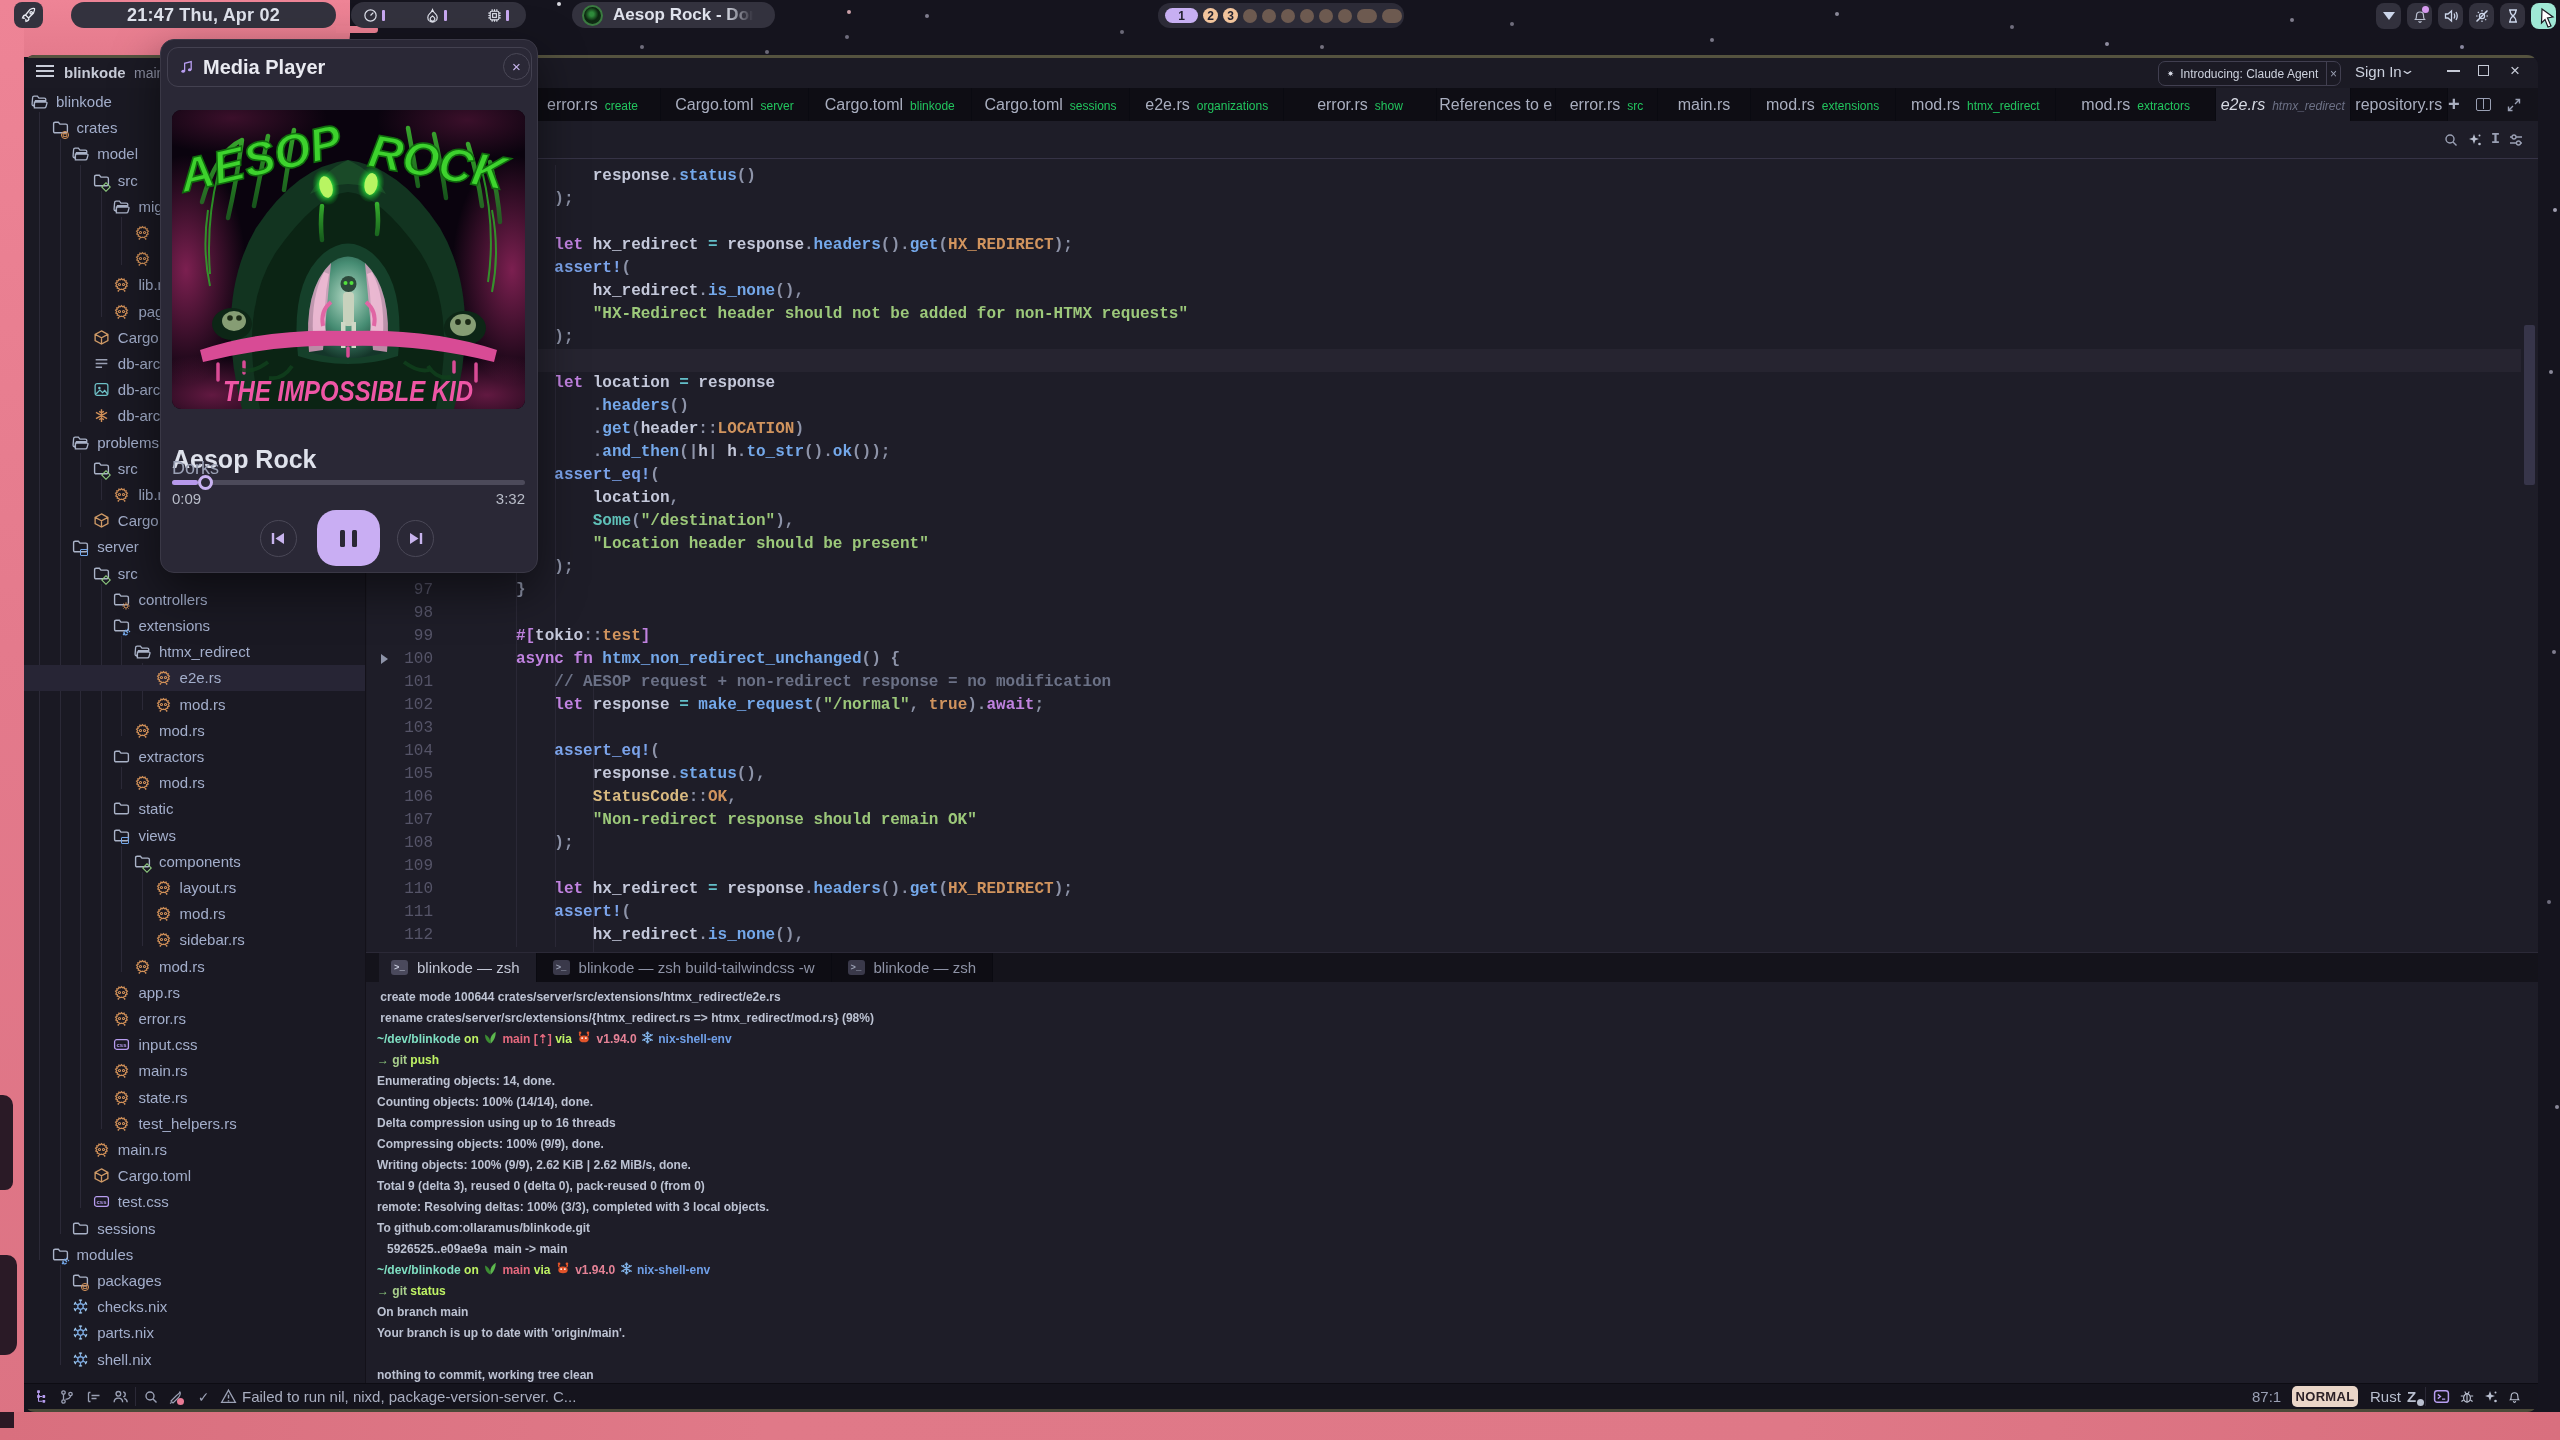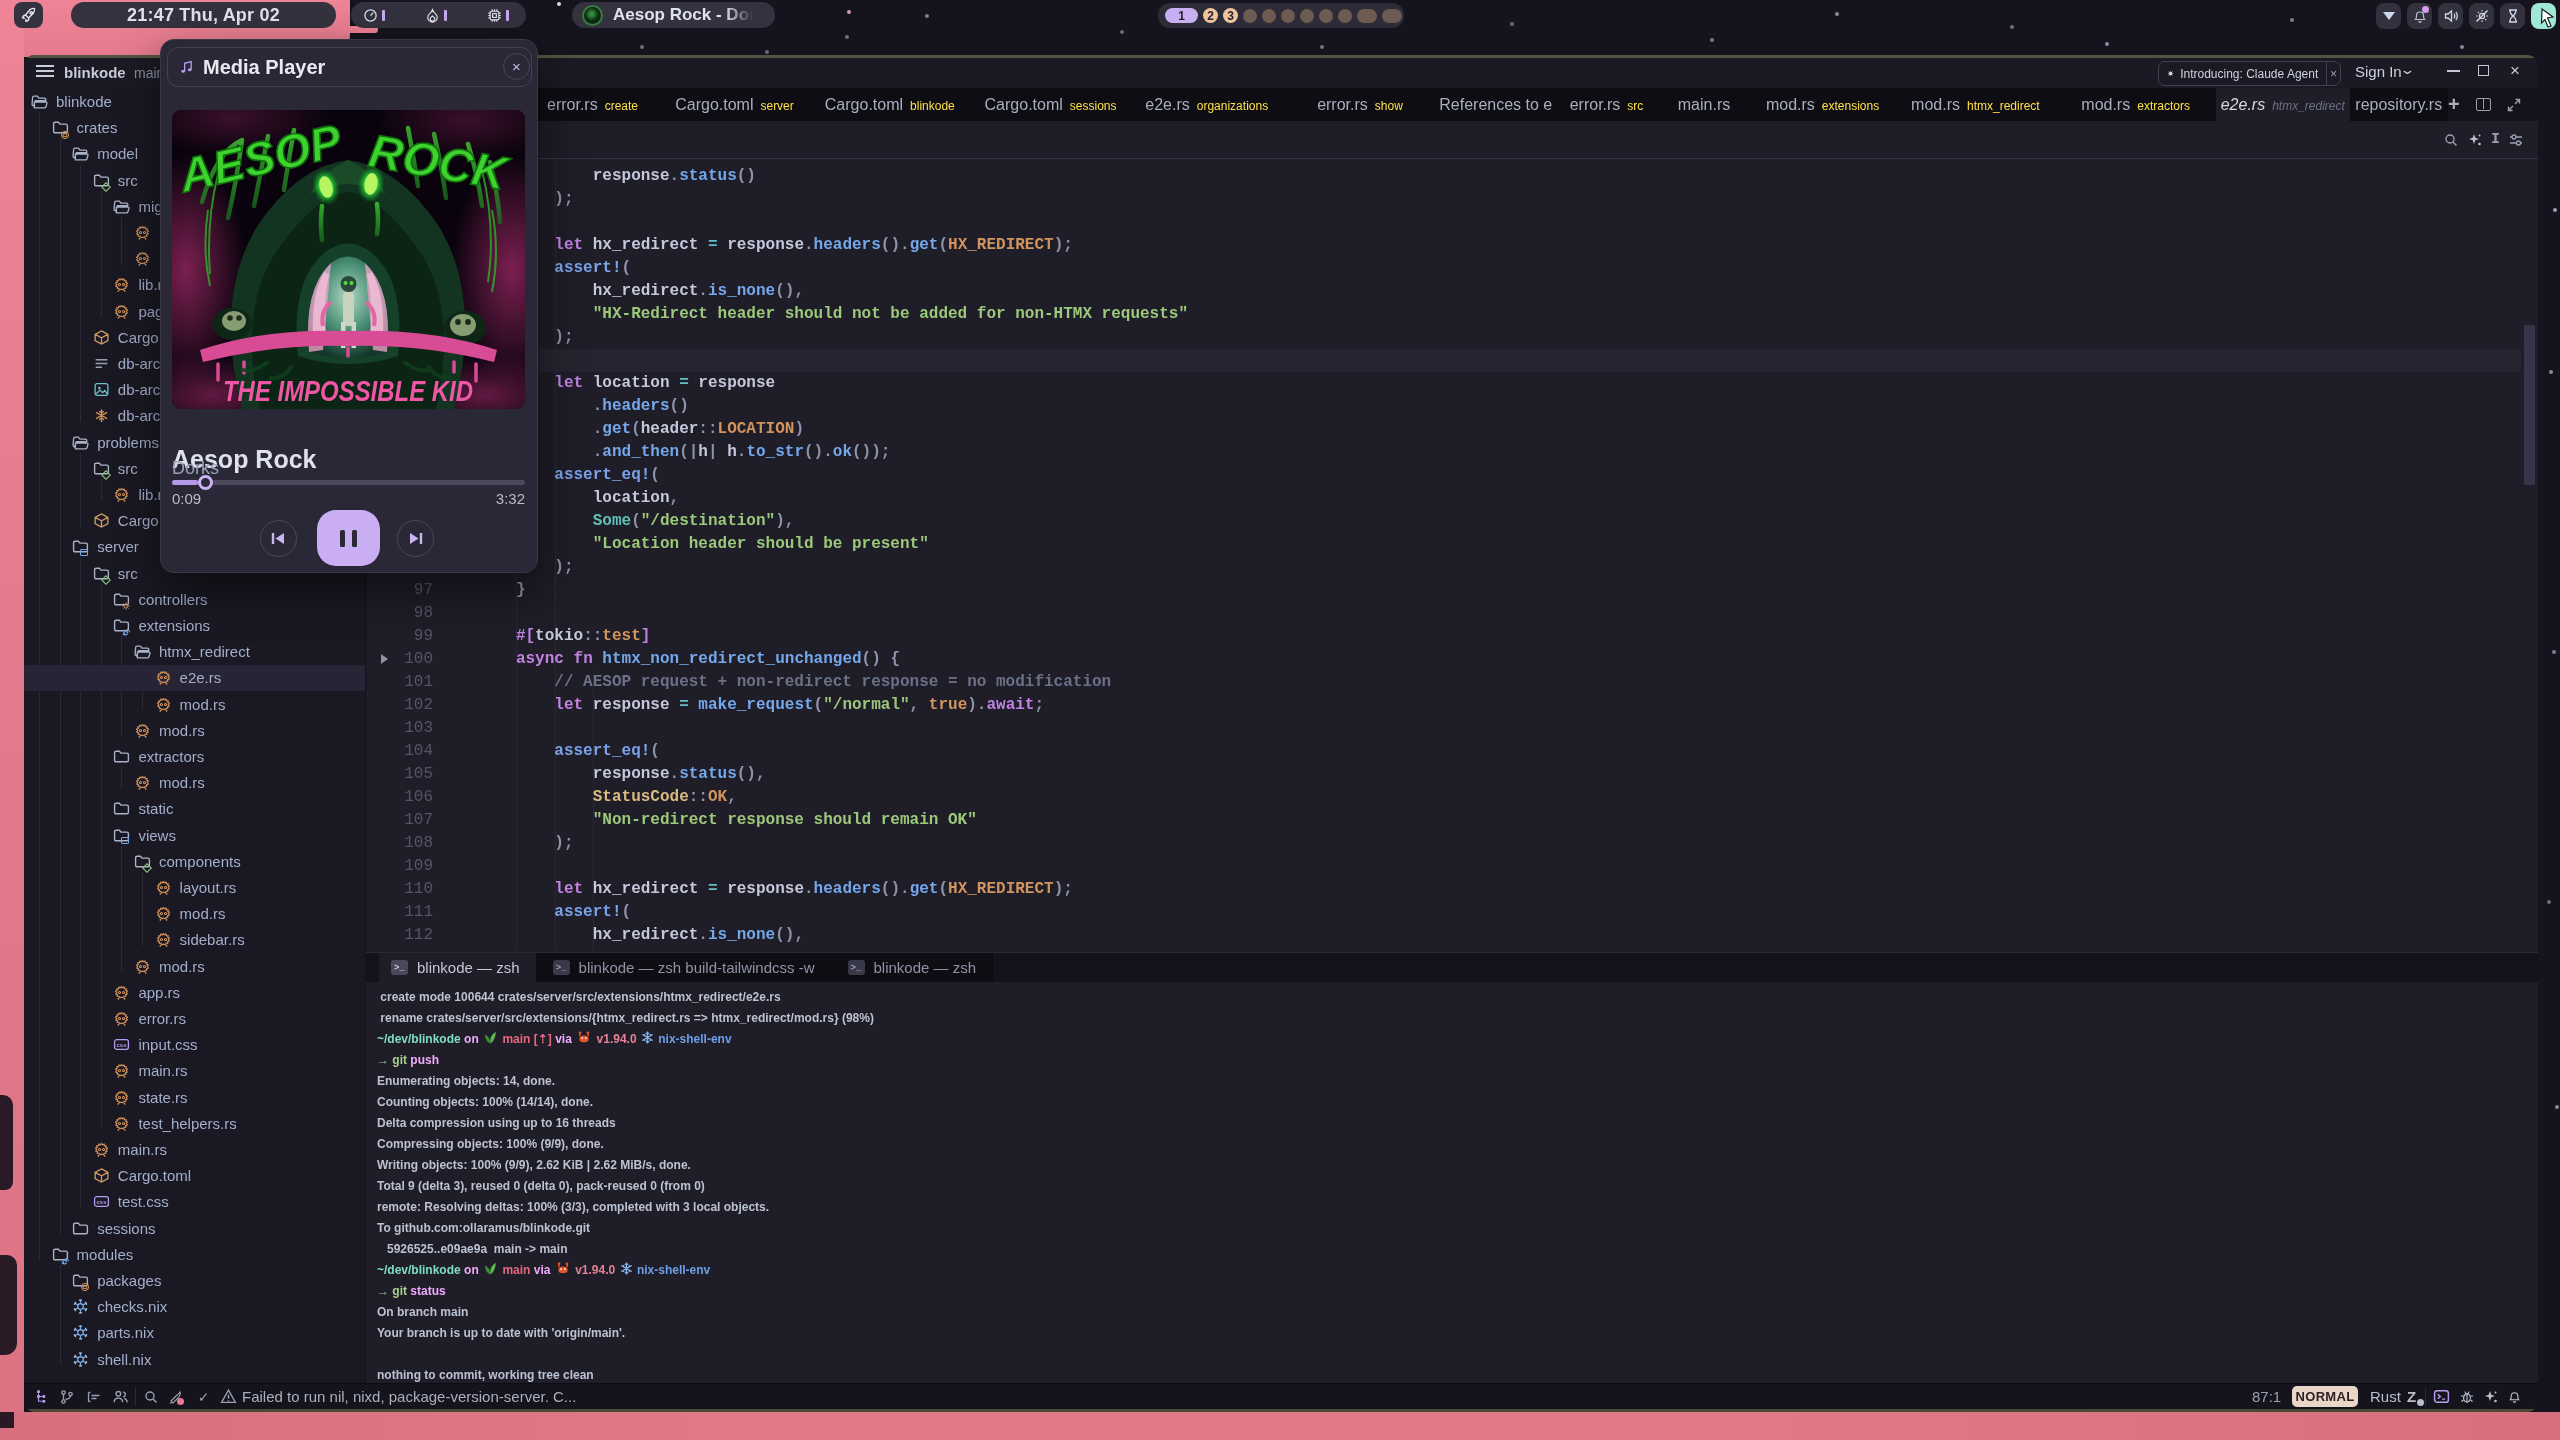--- a/index.html
+++ b/index.html
@@ -18,21 +18,21 @@
 #win .topedge{position:absolute;left:0;top:0;width:100%;height:3px;background:#55533f;border-radius:11px 11px 0 0}
 #win .botedge{position:absolute;left:0;bottom:0;width:100%;height:3px;background:#4a4938;border-radius:0 0 11px 11px}
 #titlebar{position:absolute;left:0;top:3px;width:100%;height:30px;background:#1b1a24;color:#c9cdd9;font-size:15px}
 #sidebar{position:absolute;left:0;top:33px;width:342px;height:1295px;background:#1a1923;border-right:1px solid #131119;overflow:hidden}
 .trow{position:absolute;left:0;width:342px;height:26px;display:flex;align-items:center;color:#a3aecb;font-size:15px}
 .trow .lbl{margin-left:8px;white-space:nowrap}
 .trow.sel{background:#272535}
 .tguide{position:absolute;width:1px;background:#2b2937}
 #tabbar{position:absolute;left:342px;top:33px;width:2172px;height:33px;background:#14131b;display:flex}
 .tab{height:33px;display:flex;align-items:center;justify-content:center;background:#0e0d14;border-right:1px solid #0a0a11;color:#a9aebf;font-size:16px;flex:none;white-space:nowrap;overflow:hidden;padding:0 2px}
-.tab .sfx{font-size:12px;color:#fde047;margin-left:7px;padding-top:2px}
+.tab .sfx{font-size:12px;color:#22c55e;margin-left:7px;padding-top:2px}
 .tab.act{background:#1e1d28;color:#d7dae4;font-style:italic}
 .tab.act .sfx{color:#6d7186}
 #crumb{position:absolute;left:342px;top:66px;width:2172px;height:37px;background:#1e1d28;color:#c6cad8;font-size:16px;font-family:"Liberation Mono",monospace;font-weight:600}
 #crumb .sep{color:#5d6174;font-family:"Liberation Sans",sans-serif}
 #crumbline{position:absolute;left:342px;top:103px;width:2172px;height:1px;background:#363346}
 #codearea{position:absolute;left:343px;top:104px;width:2171px;height:797px;background:#1e1d28;overflow:hidden}
 #curline{position:absolute;left:70px;top:189.5px;width:2084px;height:23px;background:#262430}
 #gutter{position:absolute;left:0px;top:5.5px;width:66px;text-align:right;color:#555468;font-family:"Liberation Mono",monospace;font-size:16px;line-height:23px;white-space:pre}
 #code{position:absolute;left:110.5px;top:5.5px;font-family:"Liberation Mono",monospace;font-size:16px;line-height:23px;white-space:pre;color:#c4c8da;font-weight:600}
 .ig{position:absolute;top:5.5px;width:1px;height:782px;background:#2a2836}
@@ -42,21 +42,21 @@
 #scroll .thumb{position:absolute;left:1px;top:166px;width:11px;height:160px;background:#37354a;border-radius:2px}
 
 #termline{position:absolute;left:342px;top:897px;width:2172px;height:1px;background:#2b2937}
 #termbar{position:absolute;left:342px;top:898px;width:2172px;height:29px;background:#14131b;display:flex}
 .ttab{height:29px;display:flex;align-items:center;padding:0 16px;color:#8e93a6;font-size:15px;background:#0e0d14;border-right:1px solid #0a0a11;gap:9px}
 .ttab.act{background:#1e1d28;color:#c3c7d6}
 .ticon{width:17px;height:15px;border-radius:3px;background:#4a495c;color:#c9cdde;font-size:9px;display:flex;align-items:center;justify-content:center;font-family:"Liberation Mono",monospace;font-weight:bold}
 #terminal{position:absolute;left:342px;top:927px;width:2172px;height:404px;background:#1e1d28;overflow:hidden}
 #term{position:absolute;left:11px;top:5px;font-family:Liberation Sans, sans-serif;font-size:12px;line-height:21px;white-space:pre;color:#bcc2d2;font-weight:600}
 .tdir{color:#7fdfc2;font-weight:bold}.tred{color:#e5697e;font-weight:bold}.tver{color:#e58296;font-weight:bold}
-.tblu{color:#6f9fe8;font-weight:bold}.tgrn{color:#8fcb7f}.tgit{color:#a9cf8d}.twht{color:#f0abfc}
+.tblu{color:#6f9fe8;font-weight:bold}.tgrn{color:#8fcb7f}.tgit{color:#a9cf8d}.twht{color:#bef264}
 .emo{display:inline-block;vertical-align:-2px}
 
 #statusline{position:absolute;left:0;top:1328px;width:2514px;height:1px;background:#0d0c13}
 #status{position:absolute;left:0;top:1329px;width:2514px;height:25px;background:#15141d;color:#a9aec0;font-size:15px}
 .sico{position:absolute;top:3px;width:19px;height:19px;display:flex;align-items:center;justify-content:center}
 
 #player{position:absolute;left:160px;top:39px;width:378px;height:534px;background:#2a2836;border:1px solid #3a3846;border-radius:14px;box-shadow:0 18px 45px rgba(0,0,0,.5);overflow:hidden}
 #phead{position:absolute;left:6px;top:7px;width:365px;height:40px;border:1px solid #434150;border-radius:11px;display:flex;align-items:center}
 #phead .t{color:#e9eaf1;font-size:20px;font-weight:bold;margin-left:9px}
 #pclose{position:absolute;left:342px;top:13px;width:27px;height:27px;border:1.5px solid #4a4857;border-radius:50%;color:#c9b7ef;display:flex;align-items:center;justify-content:center;font-size:15px}

